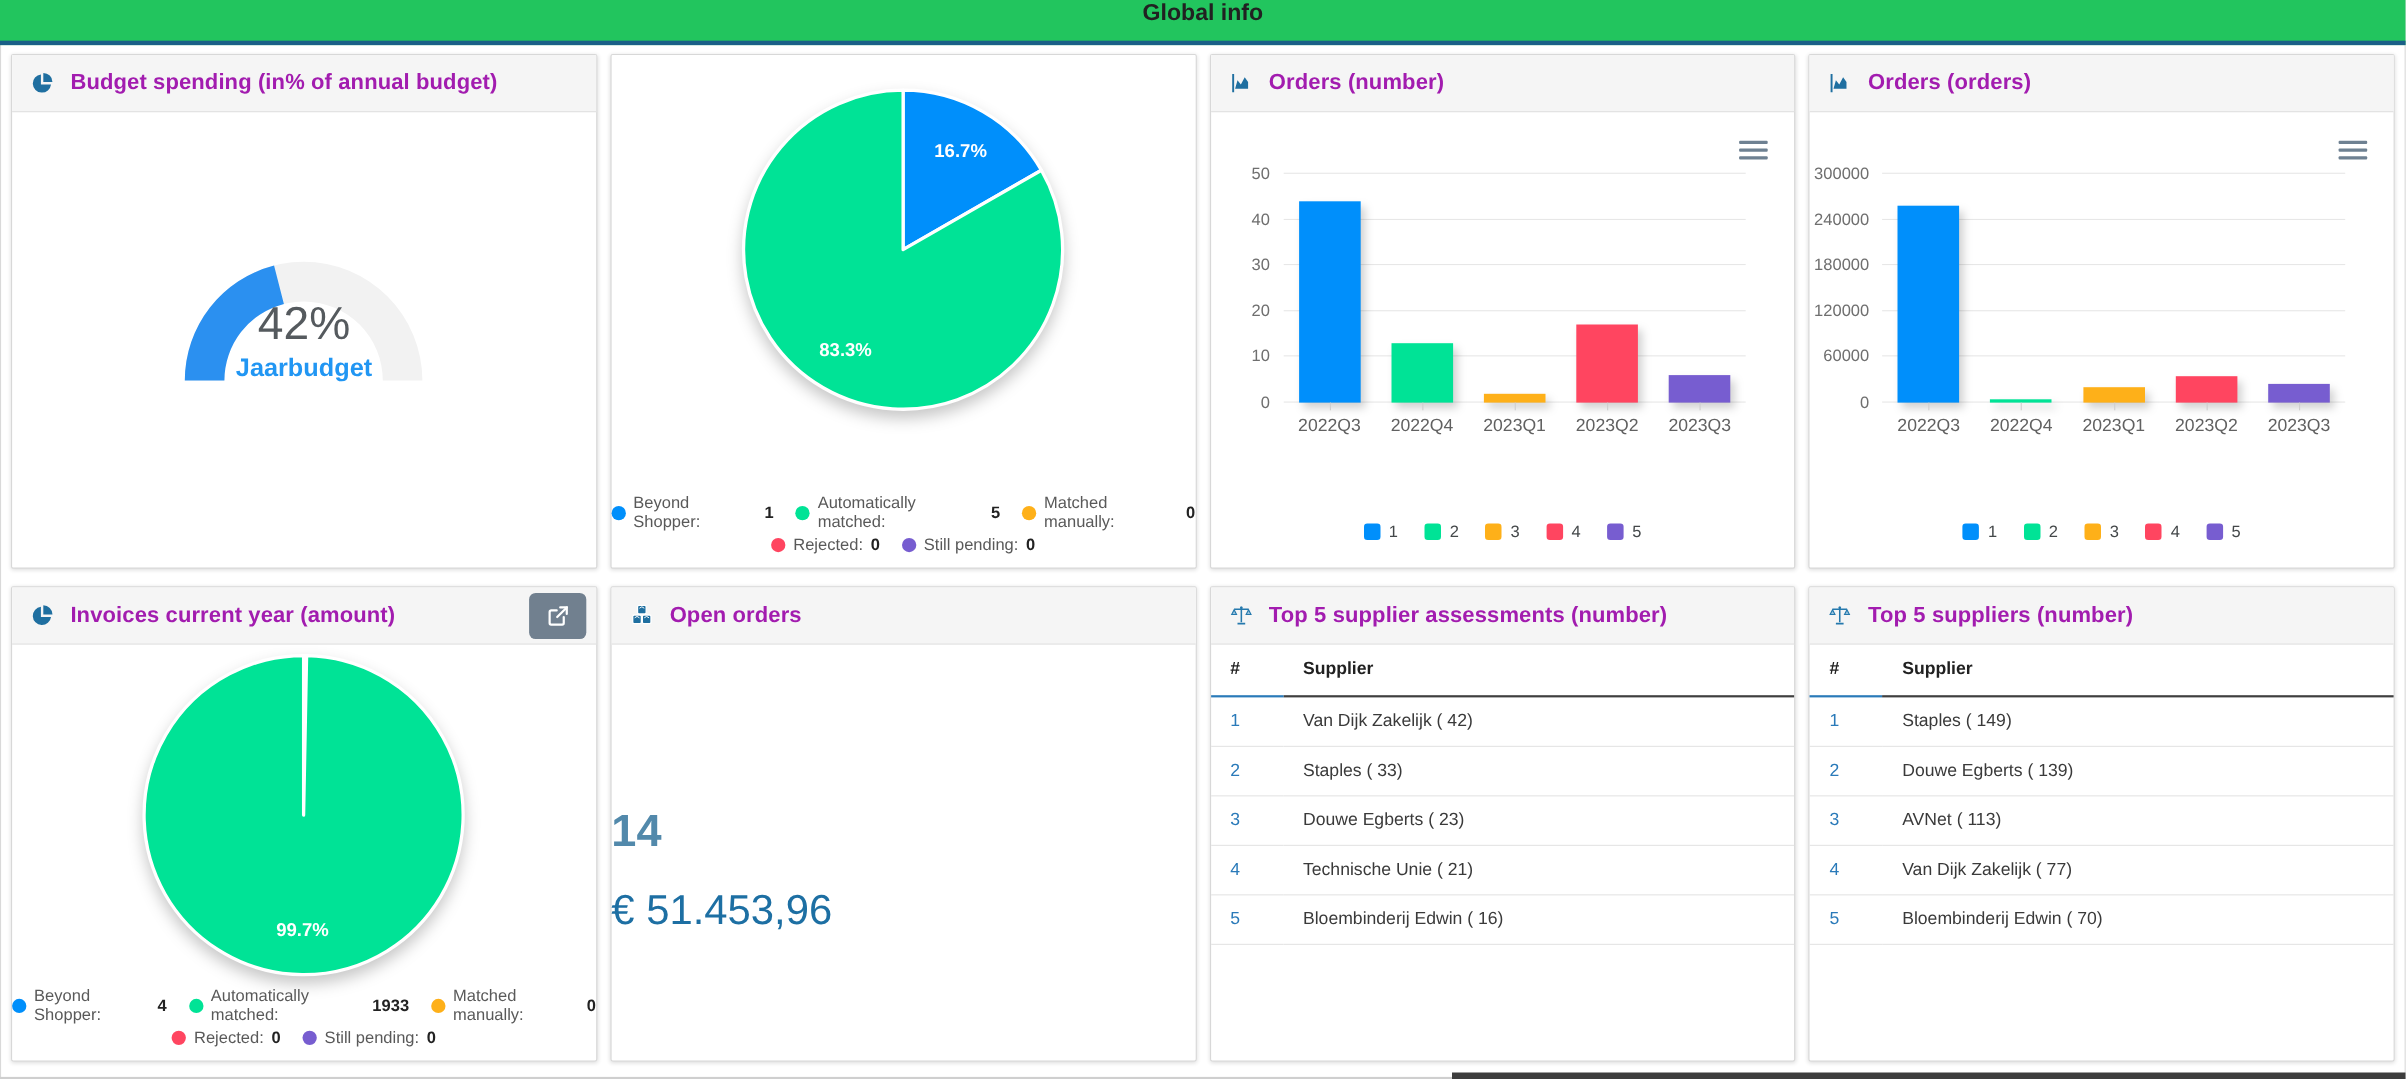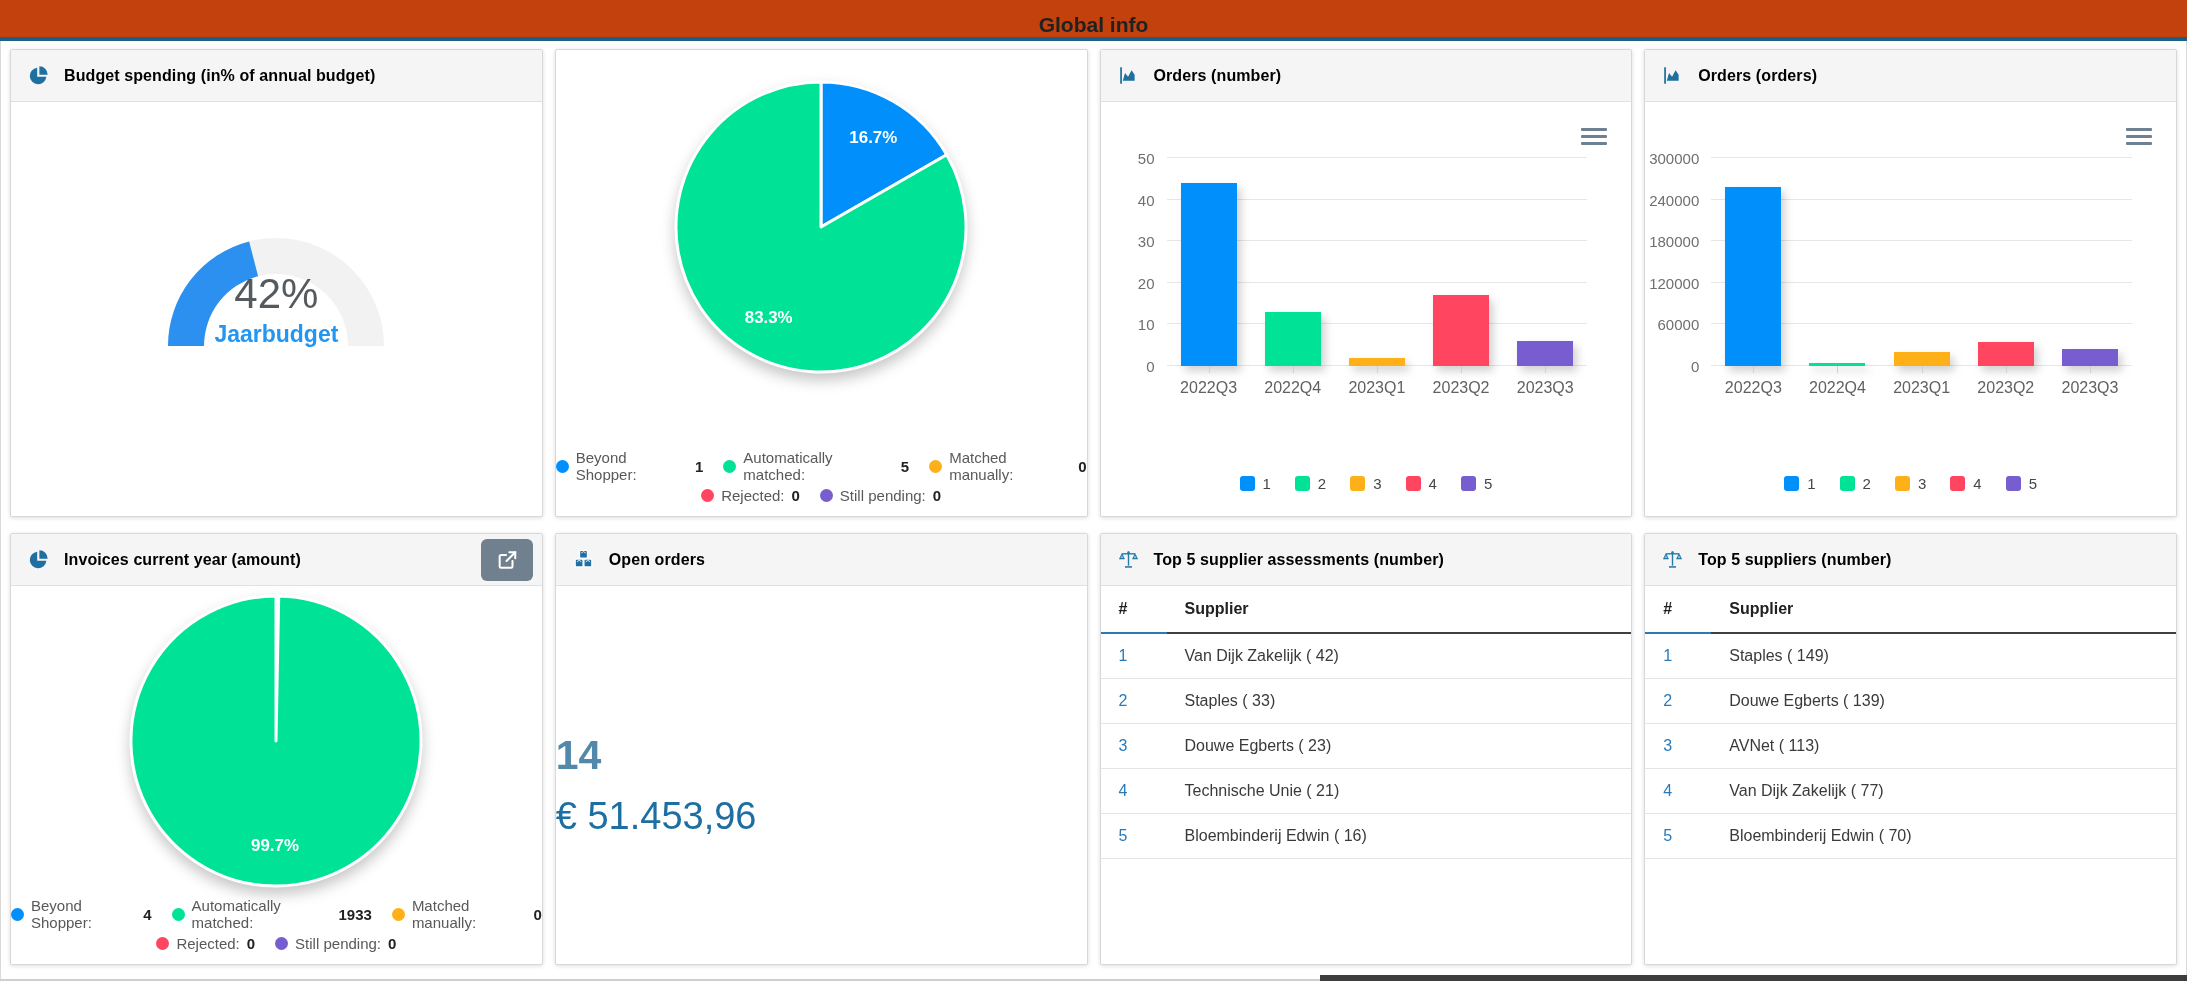--- a/index.html
+++ b/index.html
@@ -3,32 +3,32 @@
 <meta charset="utf-8">
 <style>
   * { margin:0; padding:0; box-sizing:border-box; }
   html,body { width:2187px; height:981px; }
   body {
     font-family:"Liberation Sans", sans-serif;
     background:#ffffff; color:#212121; position:relative; overflow:hidden;
     box-shadow: inset 1px 0 0 #d9d9d9, inset -1px 0 0 #d9d9d9;
   }
   
-  .topbar { height:41px; display:flex; align-items:flex-end; justify-content:center;
-    background:#c2410c; border-bottom:4px solid #1a5f87; }
+  .topbar { height:41px; display:flex; align-items:flex-start; justify-content:center;
+    background:#22c55e; border-bottom:4px solid #1a5f87; }
   .topbar .title { font-size:21px; font-weight:bold; color:#212121; }
 
   
   .grid { display:grid; grid-template-columns:repeat(4,1fr); grid-template-rows:468px 432px;
     gap:16px 12px; padding:8px 10px 0 10px; }
   .card { background:#fff; border:1px solid #d8d8d8; border-radius:2px;
     box-shadow:0 1px 4px rgba(0,0,0,.14); display:flex; flex-direction:column; position:relative; }
   .card-header { height:52px; flex:0 0 52px; display:flex; align-items:center; gap:15px;
     padding:0 17px; background:#f5f5f5; border-bottom:1px solid #e1e1e1; position:relative; }
-  .card-header .ht { font-size:16px; font-weight:bold; color:#000000; letter-spacing:.1px; }
+  .card-header .ht { font-size:20px; font-weight:bold; color:#a21caf; letter-spacing:.1px; }
   .card-header svg.hicon { width:21px; height:21px; flex:0 0 21px; }
   .card-body { flex:1; position:relative; }
 
   
   .extlink-btn { position:absolute; right:9px; top:5px; width:52px; height:42px;
     background:#71808f; border:none; border-radius:6px; cursor:pointer;
     display:flex; align-items:center; justify-content:center; }
   .extlink-btn svg { width:22px; height:22px; }
 
   
@@ -67,21 +67,21 @@
   .xlab { position:absolute; left:0; right:0; top:calc(100% + 13px); text-align:center;
     font-size:16px; color:#616161; }
   .chart-legend { position:absolute; left:0; right:0; bottom:24px;
     display:flex; justify-content:center; gap:24px; }
   .cl-item { display:flex; align-items:center; gap:8px; font-size:15px; color:#44484a; cursor:pointer; }
   .cl-item .sq { width:15px; height:15px; border-radius:3px; }
 
   
   .oo-block { position:absolute; left:0; right:0; top:146px; }
   .oo-count { font-size:41px; font-weight:bold; color:#5289ab; }
-  .oo-amount { font-size:38px; color:#1d6fa3; margin-top:16px; }
+  .oo-amount { font-size:38px; color:#1d6fa3; margin-top:28px; }
 
   
   table.top5 { width:100%; border-collapse:collapse; }
   table.top5 th { text-align:left; font-size:16px; font-weight:bold; color:#212121;
     padding:14px 18px; border-bottom:2px solid #3f3f3f; }
   table.top5 th.col-rank { width:66px; border-bottom-color:#2a7ab9; }
   table.top5 td { font-size:16px; padding:13px 18px; border-bottom:1px solid #e4e4e4; }
   table.top5 td.rank { color:#2a7ab9; }
   table.top5 td.supplier { color:#3a3a3a; }
 

